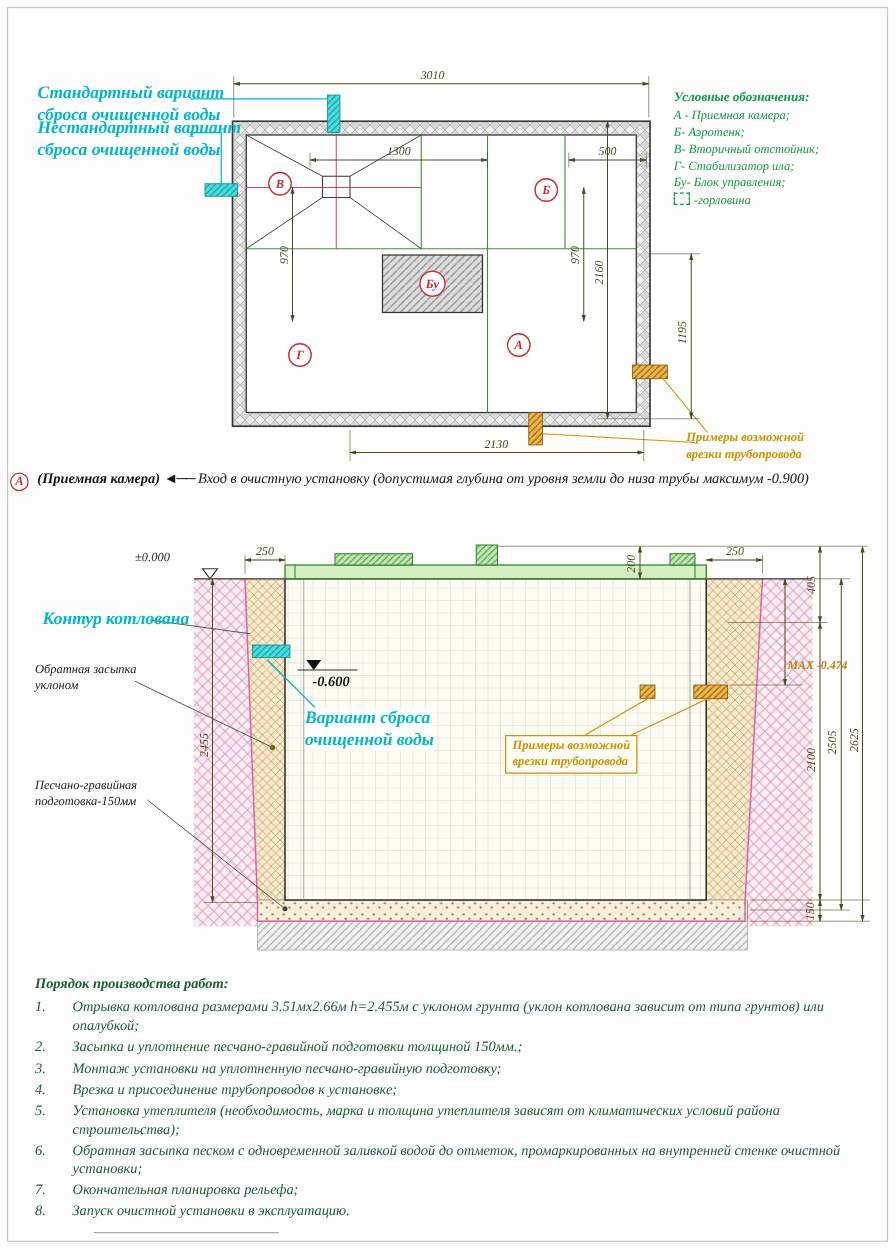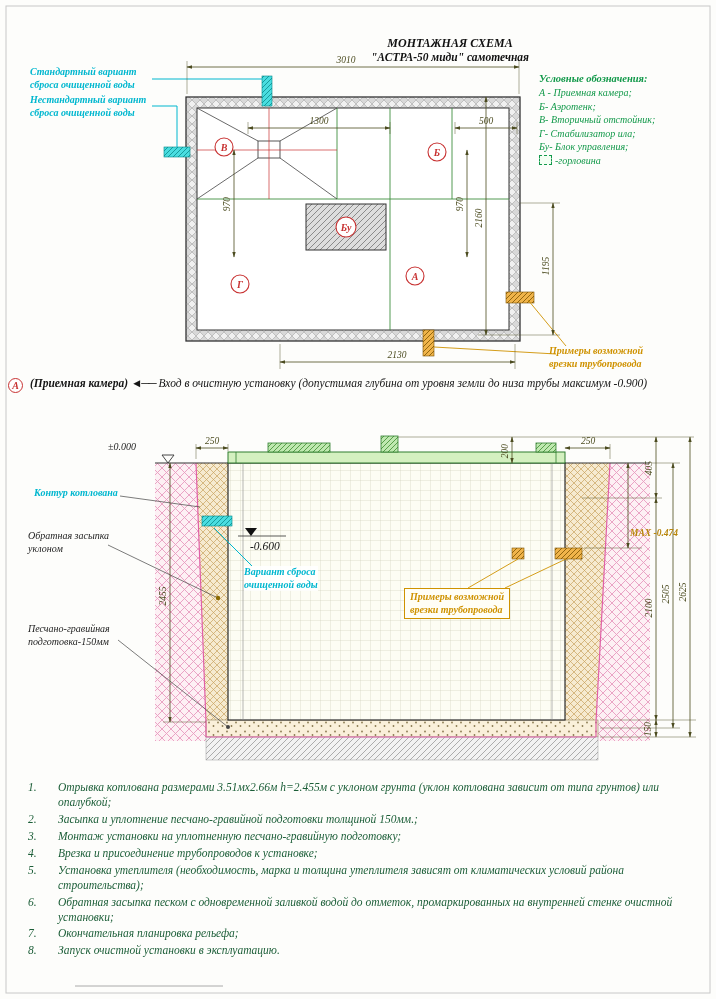--- a/index.html
+++ b/index.html
@@ -10,31 +10,31 @@
   svg text{font-family:"Liberation Serif",serif;font-style:italic;fill:#4b4b1f;font-size:9.5px}
   svg text.red{fill:#c83232;font-weight:bold;font-size:10px}
   .ov{position:absolute}
   .title-block{text-align:center}
   .t1{font-size:12px;font-weight:bold}
   .t2{font-size:11.5px;font-weight:bold}
   .legend{font-size:10px;color:#12994a;line-height:1.35;width:176px}
   .lg-title{font-weight:bold;font-size:10.5px}
   .lg-item{white-space:nowrap}
   .neck-icon{display:inline-block;width:13px;height:10px;border:1.5px dashed #12994a;margin-right:3px;vertical-align:-1px;background:#f4fff4}
-  .cyanlab{color:#00b7cf;font-weight:bold;font-size:10px;line-height:1.25;white-space:nowrap}
+  .cyanlab{color:#00b7cf;font-weight:bold;font-size:14px;line-height:1.25;white-space:nowrap}
   .orangelab{color:#cf9200;font-weight:bold;font-size:10px;line-height:1.25;white-space:nowrap}
   .orangebox{border:1px solid #cf9200;background:#fffef6;padding:2px 5px}
   .note{font-size:11.5px;line-height:1.28;color:#151515}
   .ncircle{display:inline-block;width:15px;height:15px;border:1.3px solid #c83232;border-radius:50%;
            color:#c83232;font-weight:bold;font-size:10px;text-align:center;line-height:14px;
            margin-right:4px;vertical-align:-2px;background:#fff}
   .note b{font-weight:bold}
   .arrow{font-style:normal;letter-spacing:-1px}
   .lvl{font-size:10px;color:#222}
-  .lvl600{font-size:11.5px;font-weight:normal;color:#111}
+  .lvl600{font-size:11.5px;font-weight:bold;color:#111}
   .maxlab{font-size:9.5px;font-weight:bold;color:#b8860b;white-space:nowrap}
   .blk-label{font-size:10px;color:#222;line-height:1.25;white-space:nowrap}
   .bglight{background:rgba(255,255,255,.85)}
   .work{font-size:11.5px;color:#1c5e38;line-height:1.3}
   .w-title{font-weight:bold;margin-bottom:4px}
   .w-item{display:flex;margin-bottom:2px}
   .w-num{flex:0 0 30px}
   .w-text{flex:1}
 </style>
 </head>
@@ -264,24 +264,20 @@
       <line x1="690" y1="437" x2="690" y2="737" stroke="#4b4b1f" stroke-width="0.8" marker-start="url(#arr)" marker-end="url(#arr)"></line>
       <text transform="rotate(-90 686 592)" x="686" y="592" text-anchor="middle">2625</text>
 
       <line x1="163" y1="722" x2="206" y2="722" stroke="#4b4b1f" stroke-width="0.45"></line>
       <line x1="170" y1="463" x2="170" y2="722" stroke="#4b4b1f" stroke-width="0.8" marker-start="url(#arr)" marker-end="url(#arr)"></line>
       <text transform="rotate(-90 166 596)" x="166" y="596" text-anchor="middle">2455</text>
     </g>
   </g>
 </svg>
 
-<div class="ov title-block" style="left:240px;top:36px;width:420px">
-  <div class="t1">МОНТАЖНАЯ СХЕМА</div>
-  <div class="t2">"АСТРА-50 миди" самотечная</div>
-</div>
 
 <div class="ov cyanlab" style="left:30px;top:66px">
   <div>Стандартный вариант</div>
   <div>сброса очищенной воды</div>
 </div>
 
 <div class="ov cyanlab" style="left:30px;top:94px">
   <div>Нестандартный вариант</div>
   <div>сброса очищенной воды</div>
 </div>
@@ -333,20 +329,21 @@
 </div>
 
 <div class="ov maxlab" style="left:630px;top:528px">МАХ -0.474</div>
 
 <div class="ov blk-label" style="left:28px;top:623px">
   <div>Песчано-гравийная</div>
   <div>подготовка-150мм</div>
 </div>
 
 <div class="ov work" style="left:28px;top:780px;width:666px">
+  <div class="w-title">Порядок производства работ:</div>
   <div class="w-item">
     <span class="w-num">1.</span>
         <span class="w-text">Отрывка котлована размерами 3.51мх2.66м h=2.455м с уклоном грунта (уклон котлована зависит от типа грунтов) или опалубкой;</span>
   </div>
   <div class="w-item">
     <span class="w-num">2.</span>
         <span class="w-text">Засыпка и уплотнение песчано-гравийной подготовки толщиной 150мм.;</span>
   </div>
   <div class="w-item">
     <span class="w-num">3.</span>

